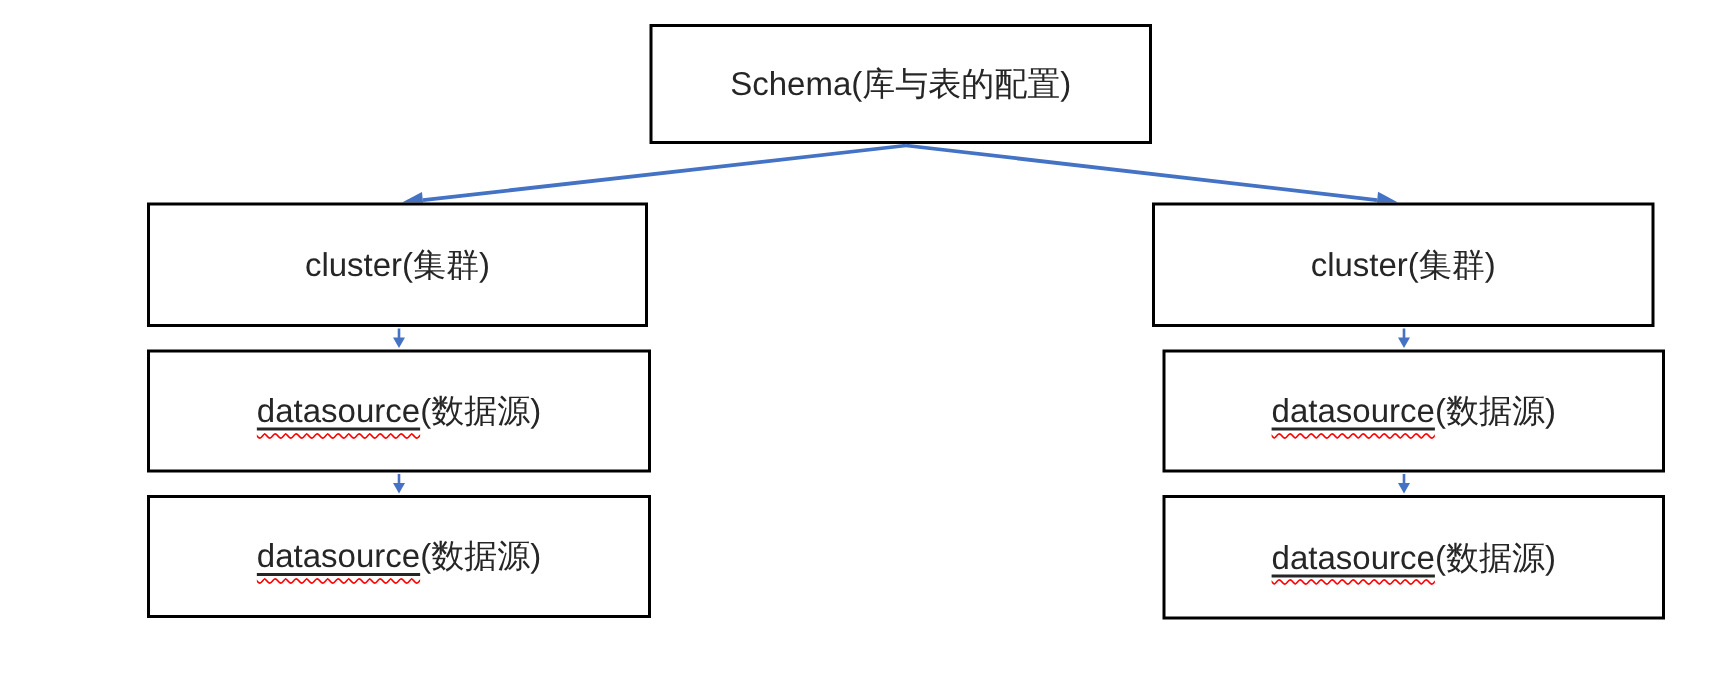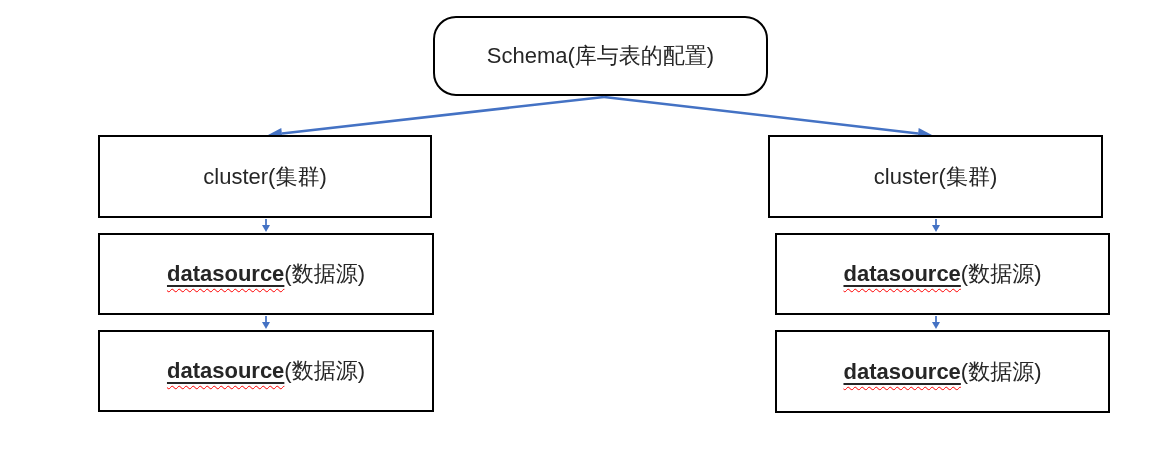--- a/index.html
+++ b/index.html
@@ -16,21 +16,21 @@
     box-sizing: border-box;
     border: 2px solid var(--border, #000000);
     background: #ffffff;
     display: flex;
     align-items: center;
     justify-content: center;
     font-size: 22px;
     color: var(--text, #262626);
     white-space: nowrap;
   }
-  #schema-box      { left: 433px; top: 16px;  width: 335px; height: 80px; border-radius: 23px; }
+  #schema-box      { left: 433px; top: 16px;  width: 335px; height: 80px; }
   #cluster-left    { left: 98px;  top: 135px; width: 334px; height: 83px; }
   #ds-left-1       { left: 98px;  top: 233px; width: 336px; height: 82px; }
   #ds-left-2       { left: 98px;  top: 330px; width: 336px; height: 82px; }
   #cluster-right   { left: 768px; top: 135px; width: 335px; height: 83px; }
   #ds-right-1      { left: 775px; top: 233px; width: 335px; height: 82px; }
   #ds-right-2      { left: 775px; top: 330px; width: 335px; height: 83px; }
 
   svg.connectors {
     position: absolute;
     left: 0; top: 0;
@@ -49,21 +49,20 @@
     text-decoration-color: var(--squiggle, #ff0000);
     text-decoration-thickness: 1px;
     text-underline-offset: 7px;
   }
   .solid-underline {
     text-decoration-line: underline;
     text-decoration-style: solid;
     text-decoration-color: currentColor;
     text-decoration-thickness: 1.5px;
     text-underline-offset: 4px;
-    font-weight: bold;
   }
 </style>
 </head>
 <body>
 
 <div class="canvas">
 
   <svg class="connectors">
 
     <line class="conn thick" x1="604" y1="97" x2="282" y2="133.4"></line>

